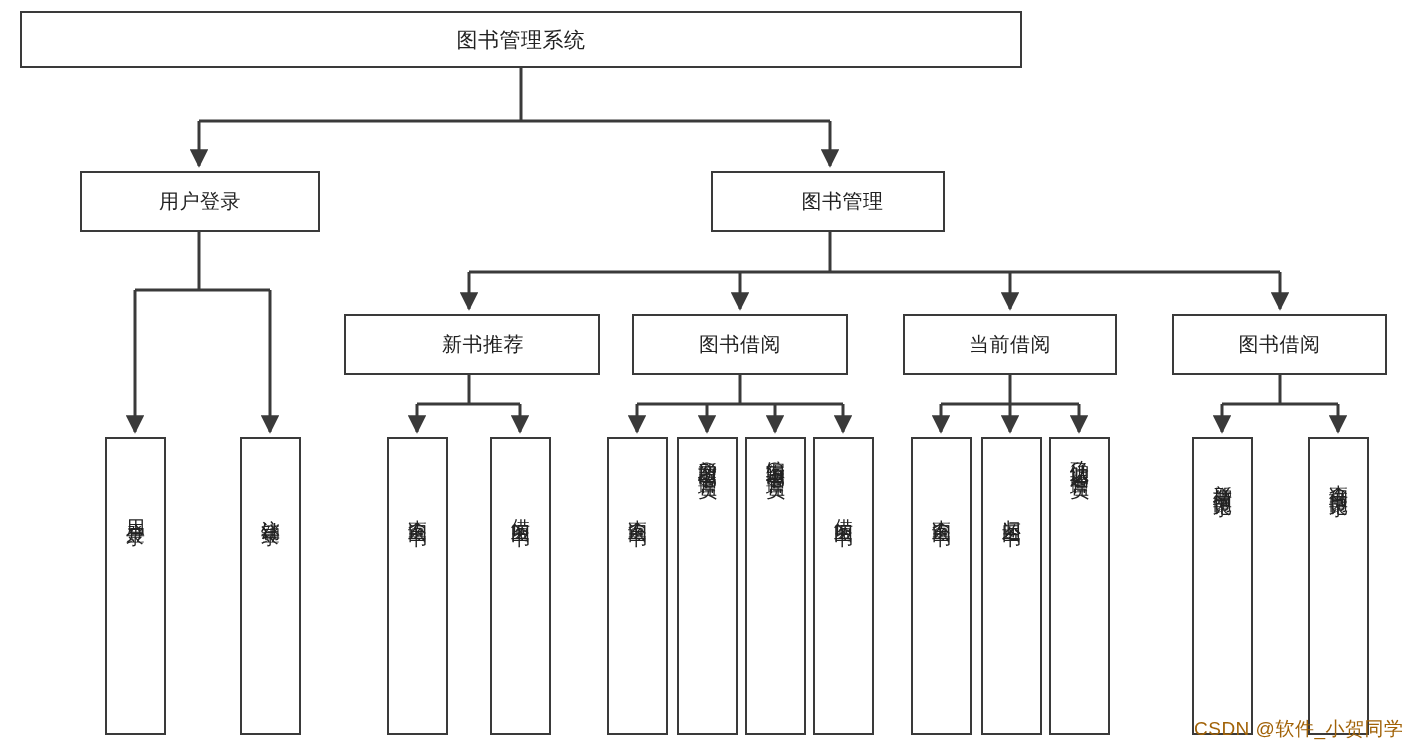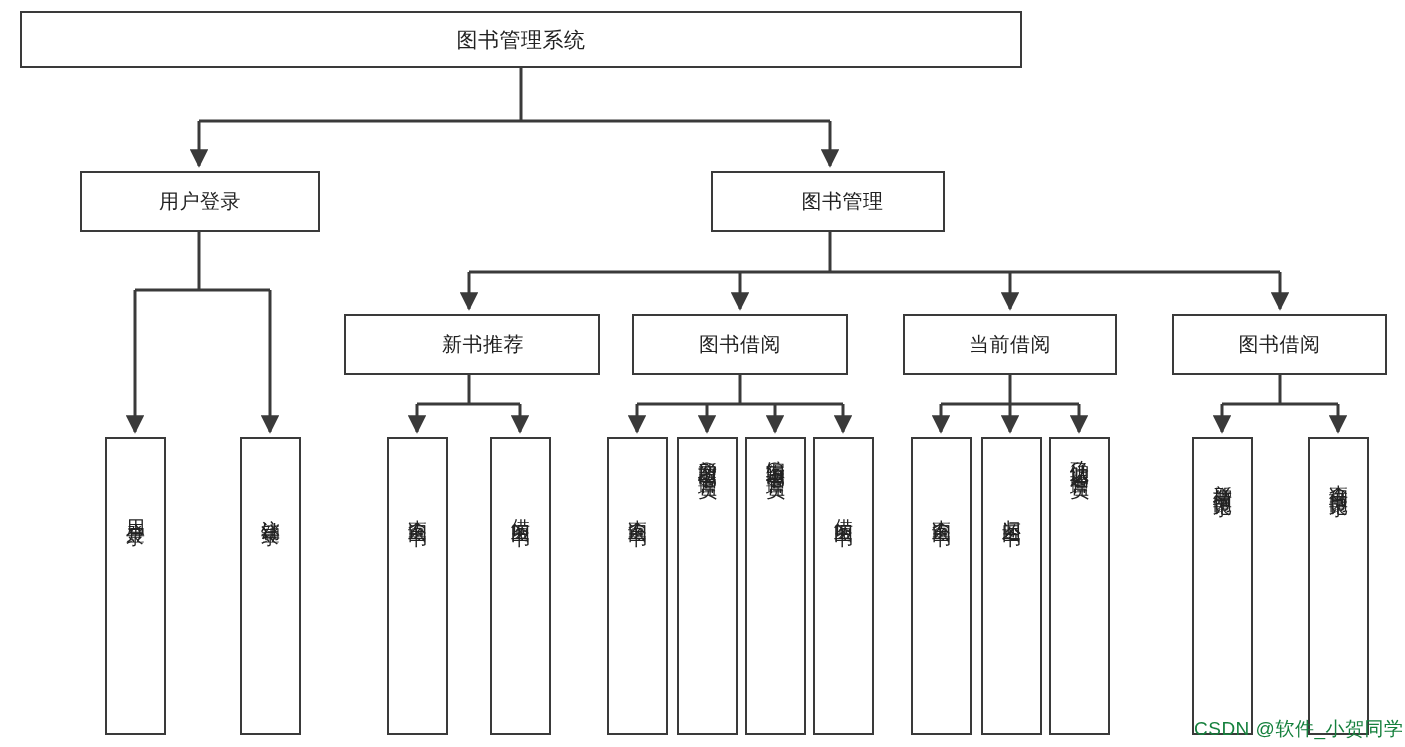--- a/index.html
+++ b/index.html
@@ -63,21 +63,21 @@
     writing-mode: vertical-rl;
     text-orientation: upright;
     font-size: 19px;
     line-height: 1.06;
     letter-spacing: 3px;
     white-space: nowrap;
   }
   .watermark {
     position: absolute;
     font-size: 19px;
-    color: #15803d;
+    color: #a16207;
     white-space: nowrap;
     letter-spacing: 0.5px;
   }
 </style>
 </head>
 <body>
 
 <div id="canvas">
 
   <svg id="wires" viewBox="0 0 1405 747" xmlns="http://www.w3.org/2000/svg">

